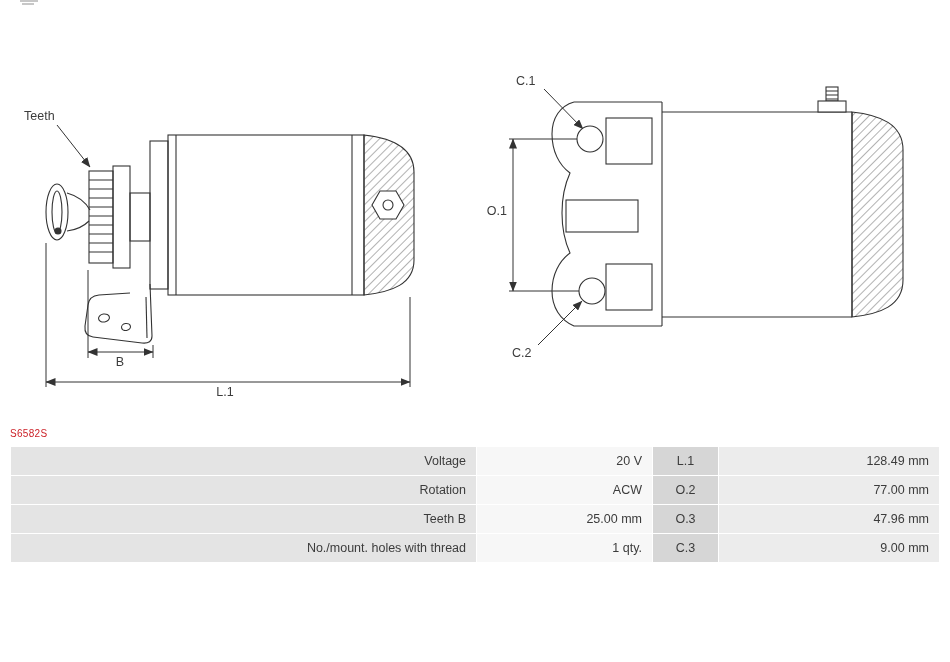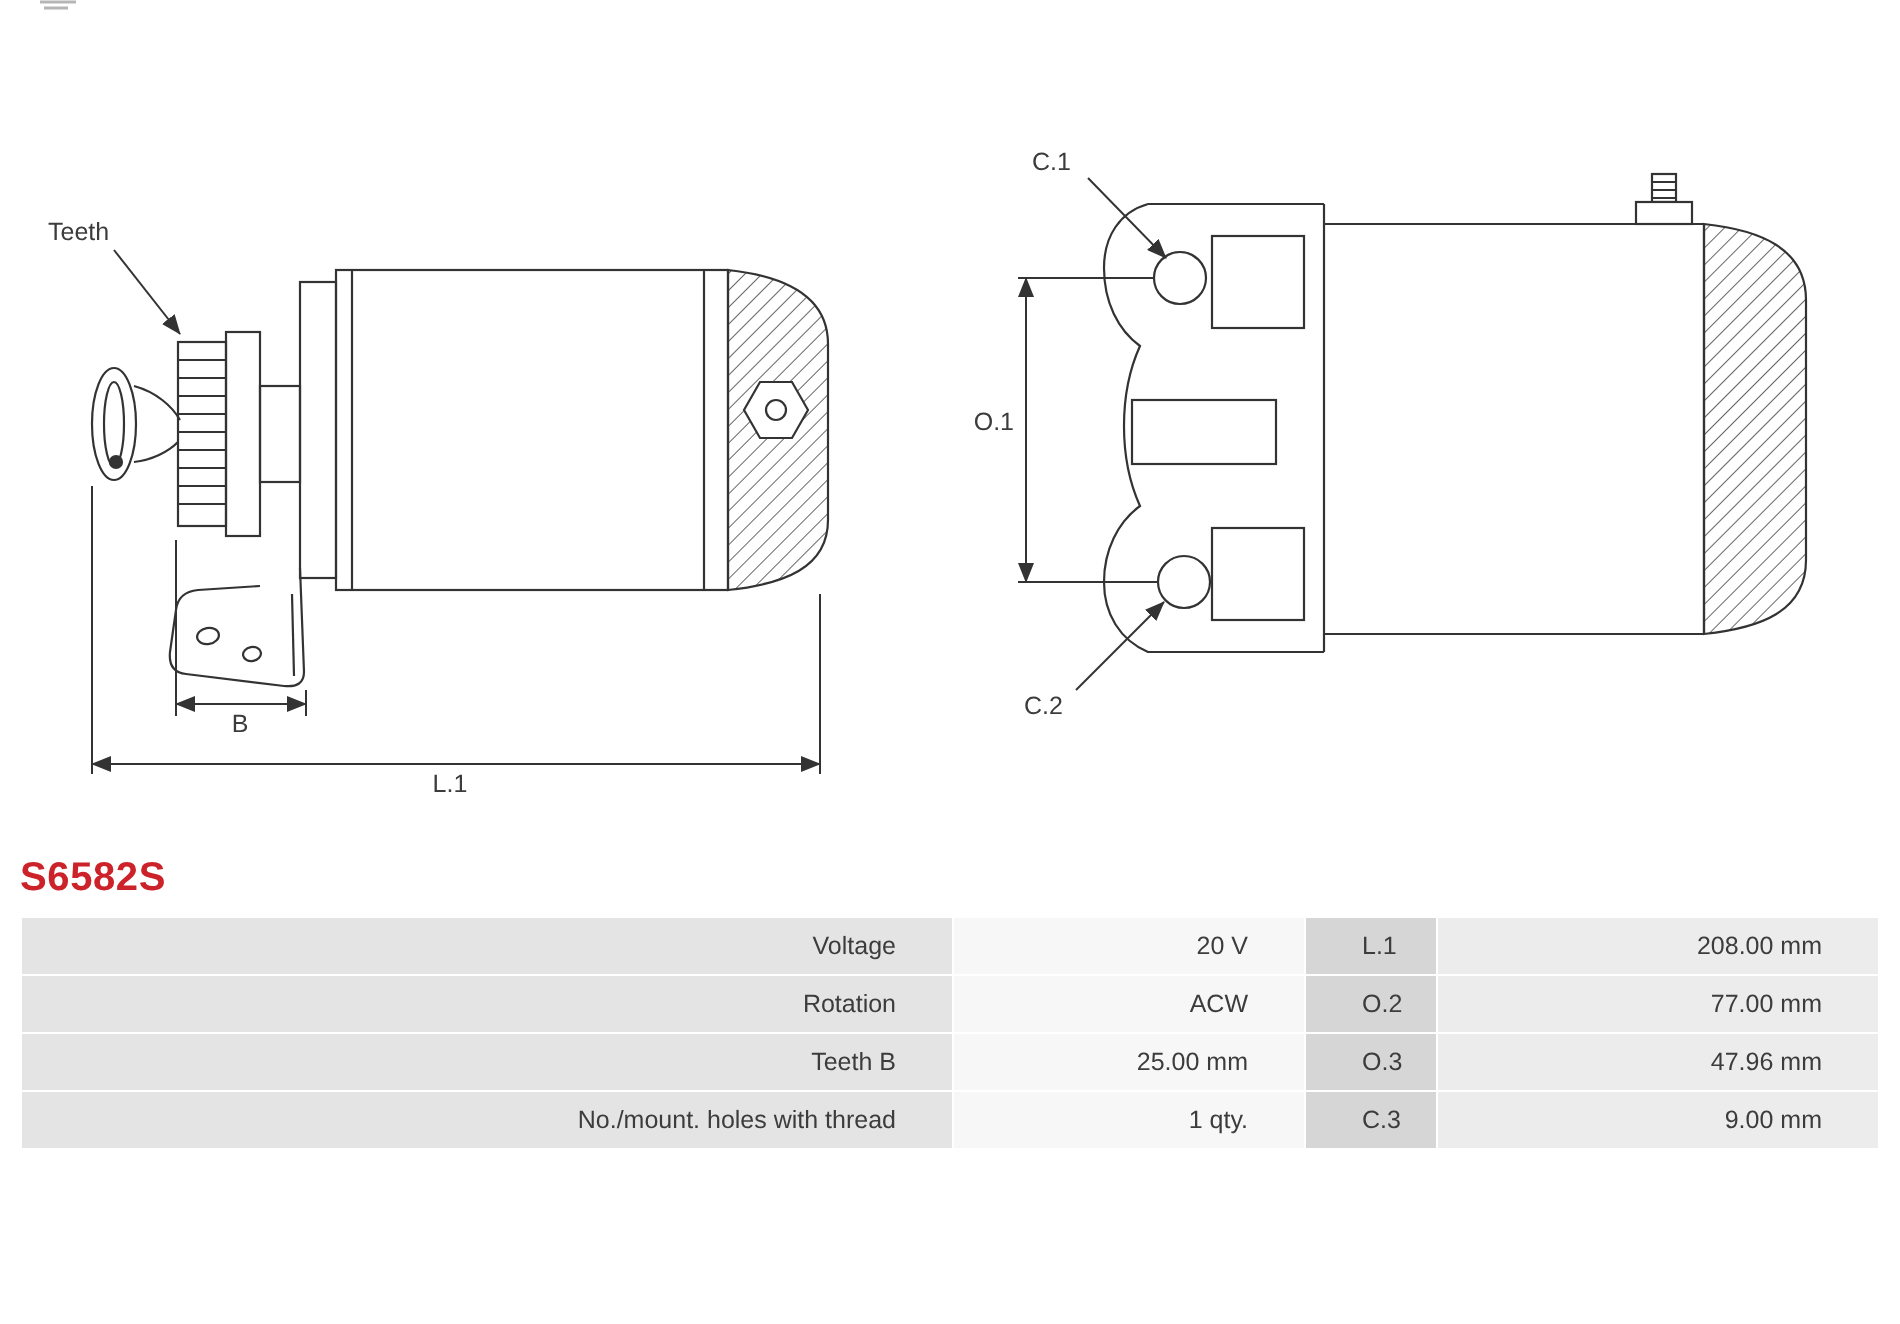--- a/index.html
+++ b/index.html
@@ -14,35 +14,35 @@
   .drawing .lines { stroke: var(--line, #333); fill: none; stroke-width: 1.1; }
   .drawing .dim { stroke: var(--line, #444); fill: none; stroke-width: 1; }
   .drawing text {
     fill: var(--text, #3a3a3a);
     font-size: 12.5px;
     font-family: "Liberation Sans", sans-serif;
     stroke: none;
   }
   .part-number {
     color: var(--accent-red, #cc2229);
-    font-size: 20px;
-    font-weight: 700;
+    font-size: 10px;
+    font-weight: 400;
     margin: 3px 0 7px 10px;
     letter-spacing: .3px;
   }
   table.spec-table {
     margin: 0 10px;
     width: 930px;
     border-collapse: separate;
     border-spacing: 1px;
     table-layout: fixed;
     font-size: 12.5px;
     color: var(--text, #3c3c3c);
   }
-  table.spec-table td { height: 28px; padding: 0 28px; vertical-align: middle; white-space: nowrap; }
+  table.spec-table td { height: 28px; padding: 0 10px; vertical-align: middle; white-space: nowrap; }
   td.c-label     { background: var(--row-label-bg, #e4e4e4); text-align: right; }
   td.c-value     { background: var(--row-value-bg, #f7f7f7); text-align: right; }
   td.c-dim-label { background: var(--dim-label-bg, #d6d6d6); text-align: center; }
   td.c-dim-value { background: var(--dim-value-bg, #ececec); text-align: right; }
 </style>
 </head>
 <body>
 
 <svg class="drawing" viewBox="0 0 950 425" aria-hidden="true">
   <defs>
@@ -156,21 +156,21 @@
     <col style="width:465px">
       <col style="width:175px">
       <col style="width:65px">
       <col style="width:220px">
   </colgroup>
   <tbody>
     <tr>
       <td class="c-label">Voltage</td>
       <td class="c-value">20 V</td>
       <td class="c-dim-label">L.1</td>
-      <td class="c-dim-value">208.00 mm</td>
+      <td class="c-dim-value">128.49 mm</td>
     </tr>
     <tr>
       <td class="c-label">Rotation</td>
       <td class="c-value">ACW</td>
       <td class="c-dim-label">O.2</td>
       <td class="c-dim-value">77.00 mm</td>
     </tr>
     <tr>
       <td class="c-label">Teeth B</td>
       <td class="c-value">25.00 mm</td>

